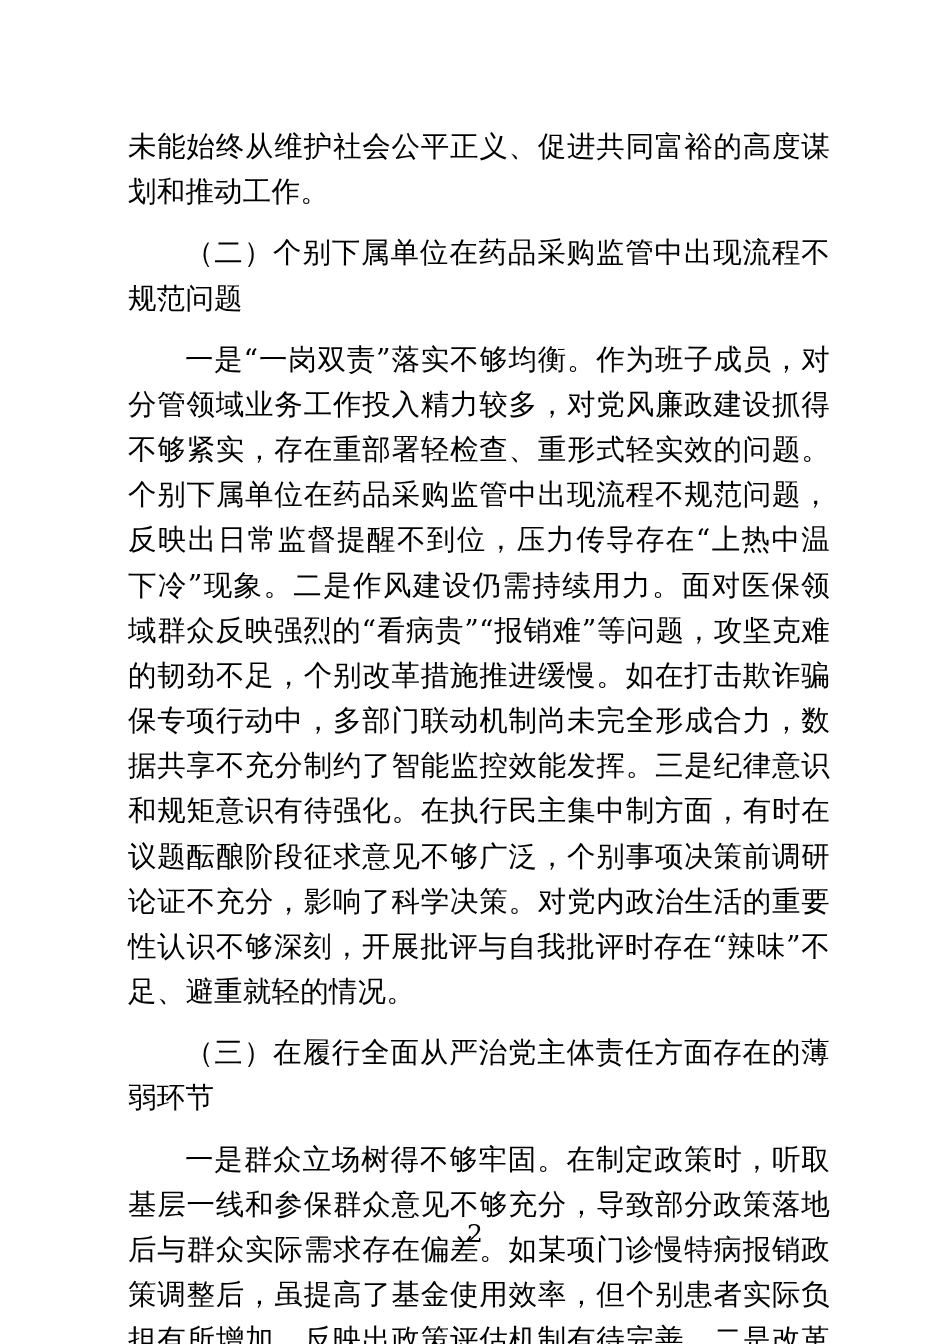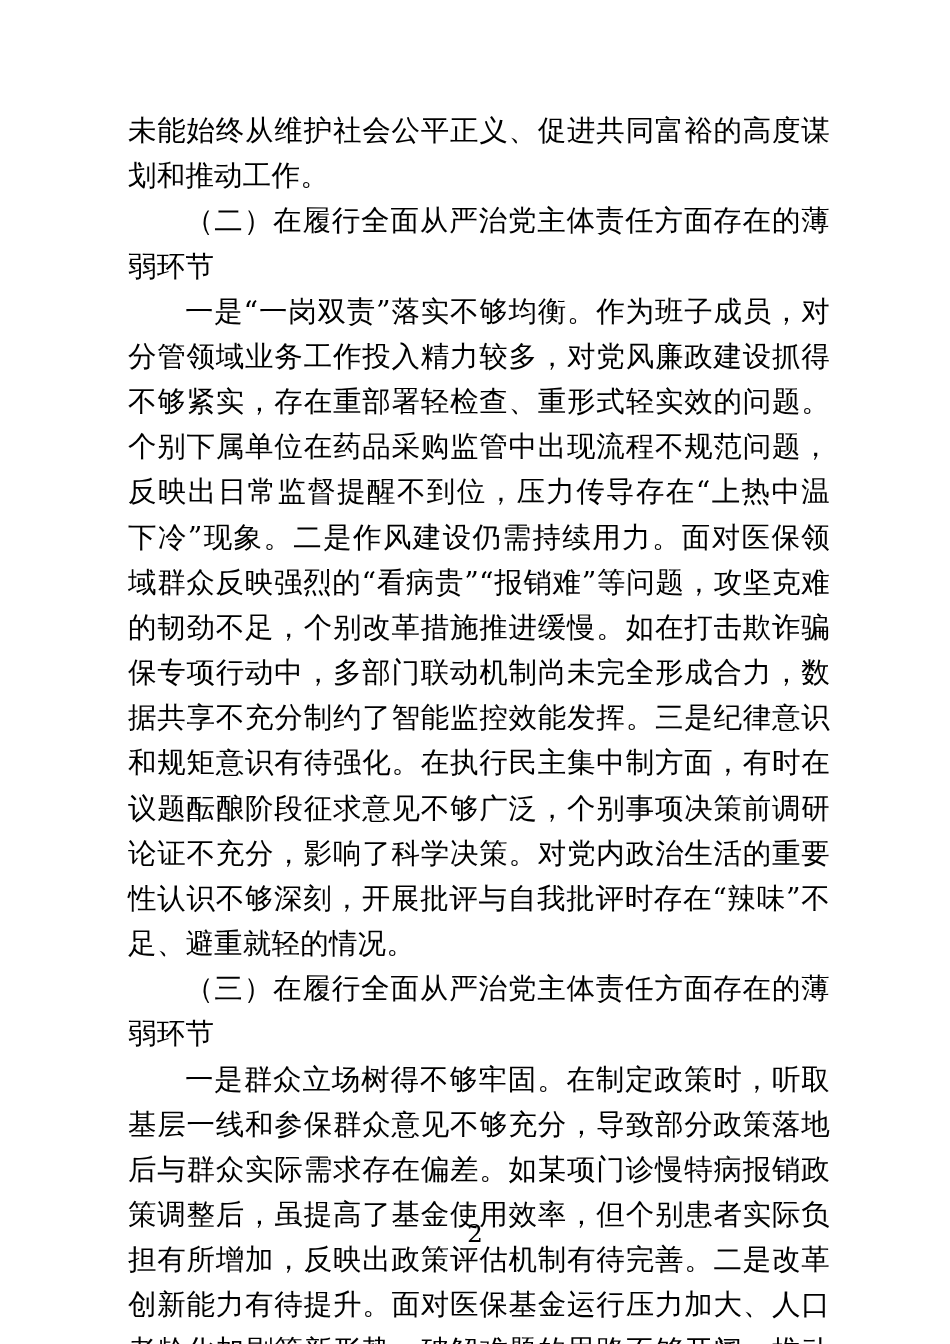--- a/index.html
+++ b/index.html
@@ -23,21 +23,21 @@
     position: relative;
   }
   .doc-body {
     font-size: 28.5px;
     line-height: 1.585;
     text-align: justify;
     text-justify: inter-ideograph;
     letter-spacing: 0.2px;
   }
   .para {
-    margin: 0 0 0 0;
+    margin: 16px 0 0 0;
     text-indent: 0;
   }
   .para.indent2 {
     text-indent: 2em;
   }
   .page-number {
     position: absolute;
     left: 0;
     right: 0;
     bottom: 96px;
@@ -45,19 +45,19 @@
     font-size: 25px;
     font-family: "DejaVu Serif", "Liberation Serif", serif;
   }
 </style>
 </head>
 <body>
 
 <div class="page">
   <div class="doc-body">
     <p class="para">未能始终从维护社会公平正义、促进共同富裕的高度谋划和推动工作。</p>
-    <p class="para indent2">（二）在履行全面从严治党主体责任方面存在的薄弱环节</p>
+    <p class="para indent2">（二）个别下属单位在药品采购监管中出现流程不规范问题</p>
     <p class="para indent2">一是“一岗双责”落实不够均衡。作为班子成员，对分管领域业务工作投入精力较多，对党风廉政建设抓得不够紧实，存在重部署轻检查、重形式轻实效的问题。个别下属单位在药品采购监管中出现流程不规范问题，反映出日常监督提醒不到位，压力传导存在“上热中温下冷”现象。二是作风建设仍需持续用力。面对医保领域群众反映强烈的“看病贵”“报销难”等问题，攻坚克难的韧劲不足，个别改革措施推进缓慢。如在打击欺诈骗保专项行动中，多部门联动机制尚未完全形成合力，数据共享不充分制约了智能监控效能发挥。三是纪律意识和规矩意识有待强化。在执行民主集中制方面，有时在议题酝酿阶段征求意见不够广泛，个别事项决策前调研论证不充分，影响了科学决策。对党内政治生活的重要性认识不够深刻，开展批评与自我批评时存在“辣味”不足、避重就轻的情况。</p>
     <p class="para indent2">（三）在履行全面从严治党主体责任方面存在的薄弱环节</p>
     <p class="para indent2">一是群众立场树得不够牢固。在制定政策时，听取基层一线和参保群众意见不够充分，导致部分政策落地后与群众实际需求存在偏差。如某项门诊慢特病报销政策调整后，虽提高了基金使用效率，但个别患者实际负担有所增加，反映出政策评估机制有待完善。二是改革创新能力有待提升。面对医保基金运行压力加大、人口老龄化加剧等新形势，破解难题的思路不够开阔，推动医保、医疗、医药协同发展和治理的主动性不强。在推进长期护理保险试点工作中，筹资机制和护理服务供给体系建设进展缓慢，与群众期待仍有差距。三是风险防范意识需进一步增强。</p>
   </div>
   <div class="page-number">2</div>
 </div>
 
 </body></html>

